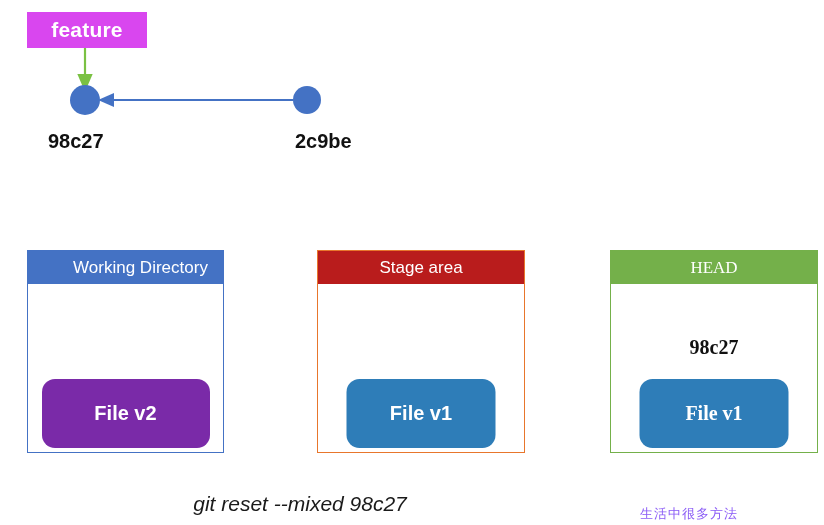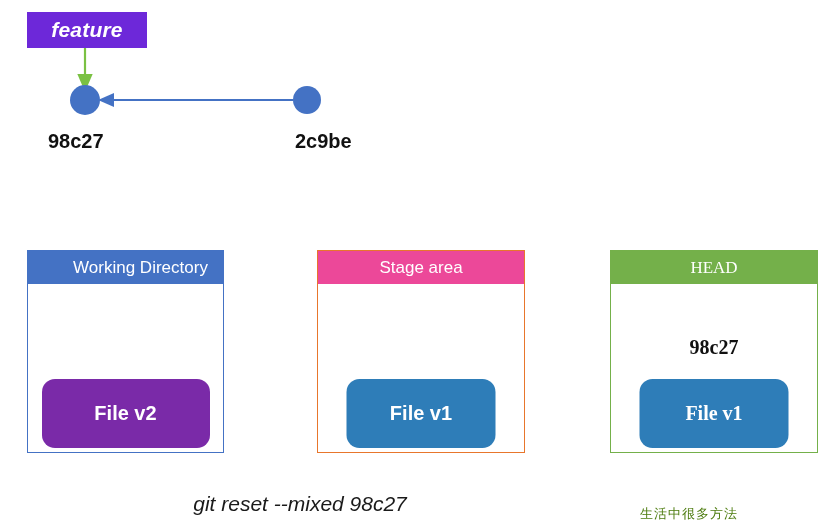--- a/index.html
+++ b/index.html
@@ -19,29 +19,28 @@
     overflow: hidden;
   }
 
   
   .branch-label {
     position: absolute;
     left: 27px;
     top: 12px;
     width: 120px;
     height: 36px;
-    background: #6d28d9;
+    background: #d946ef;
     display: flex;
     align-items: center;
     justify-content: center;
     color: #ffffff;
     font-size: 21px;
     font-weight: bold;
     letter-spacing: 0.2px;
-    font-style: italic;
   }
 
   
   #commit-graph {
     position: absolute;
     left: 0;
     top: 0;
     width: 824px;
     height: 170px;
   }
@@ -119,21 +118,21 @@
     width: 168px;
     text-align: center;
   }
 
   
   #panel-stage {
     left: 317px;
     width: 208px;
     border-color: #e8762c;
   }
-  #panel-stage .panel-header { background: #ec4899; }
+  #panel-stage .panel-header { background: #b91c1c; }
   #panel-stage .file-chip { background: #2e7db8; }
 
   
   #panel-head {
     left: 610px;
     width: 208px;
     border-color: #74b04a;
     font-family: Liberation Serif, serif;
   }
   #panel-head .panel-header { background: #74b04a; }
@@ -151,21 +150,21 @@
     color: #1a1a1a;
     transform: translateX(-112px);
     white-space: nowrap;
   }
 
   .watermark {
     position: absolute;
     left: 640px;
     top: 505px;
     font-size: 13px;
-    color: #4d7c0f;
+    color: #8b5cf6;
     letter-spacing: 1px;
     white-space: nowrap;
     user-select: none;
   }
 </style>
 </head>
 <body>
 
 <div id="canvas">
 

